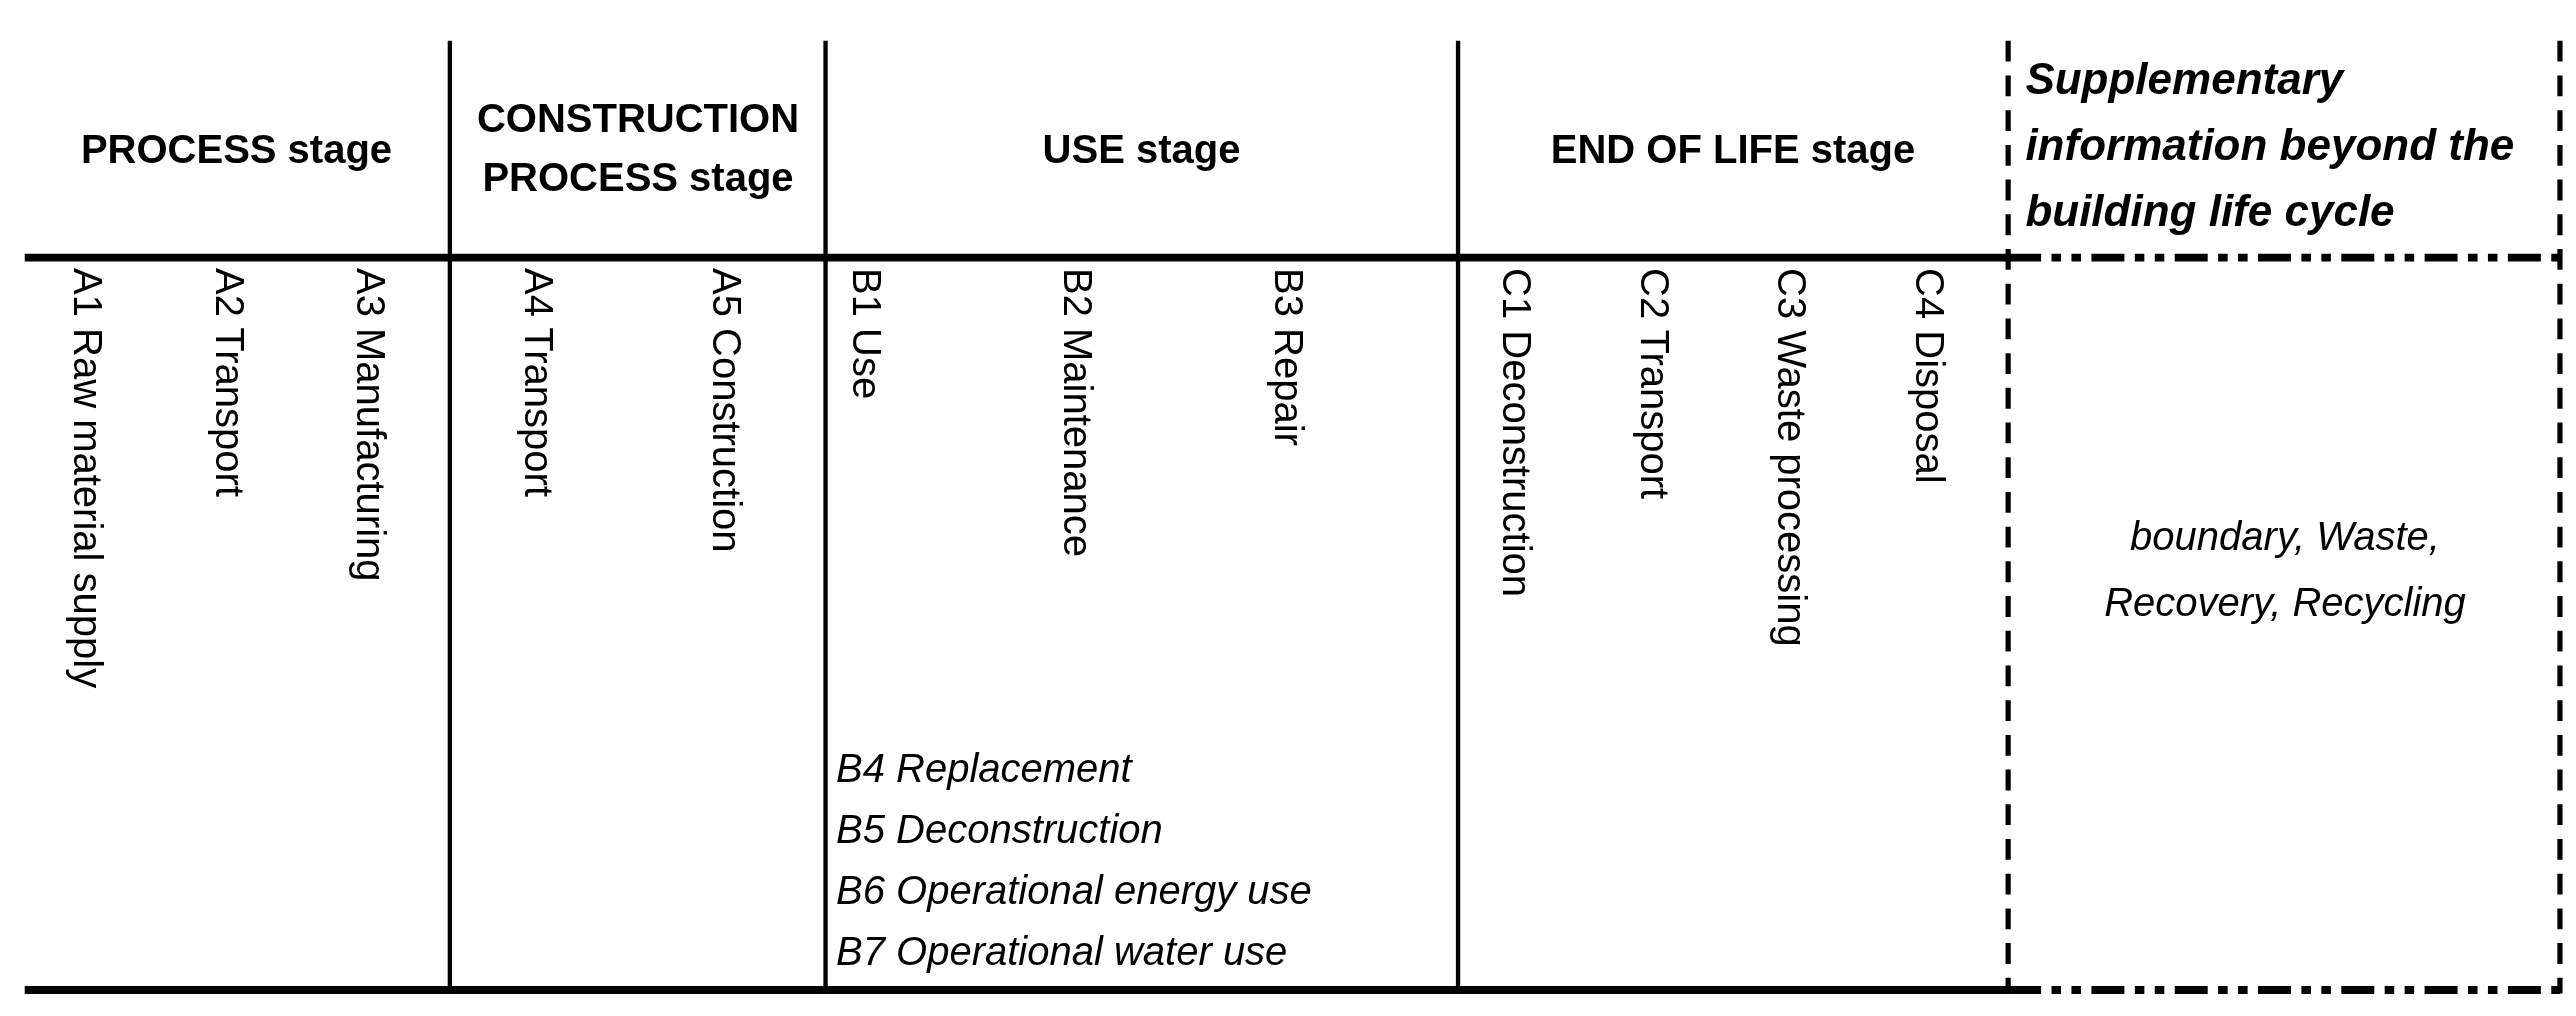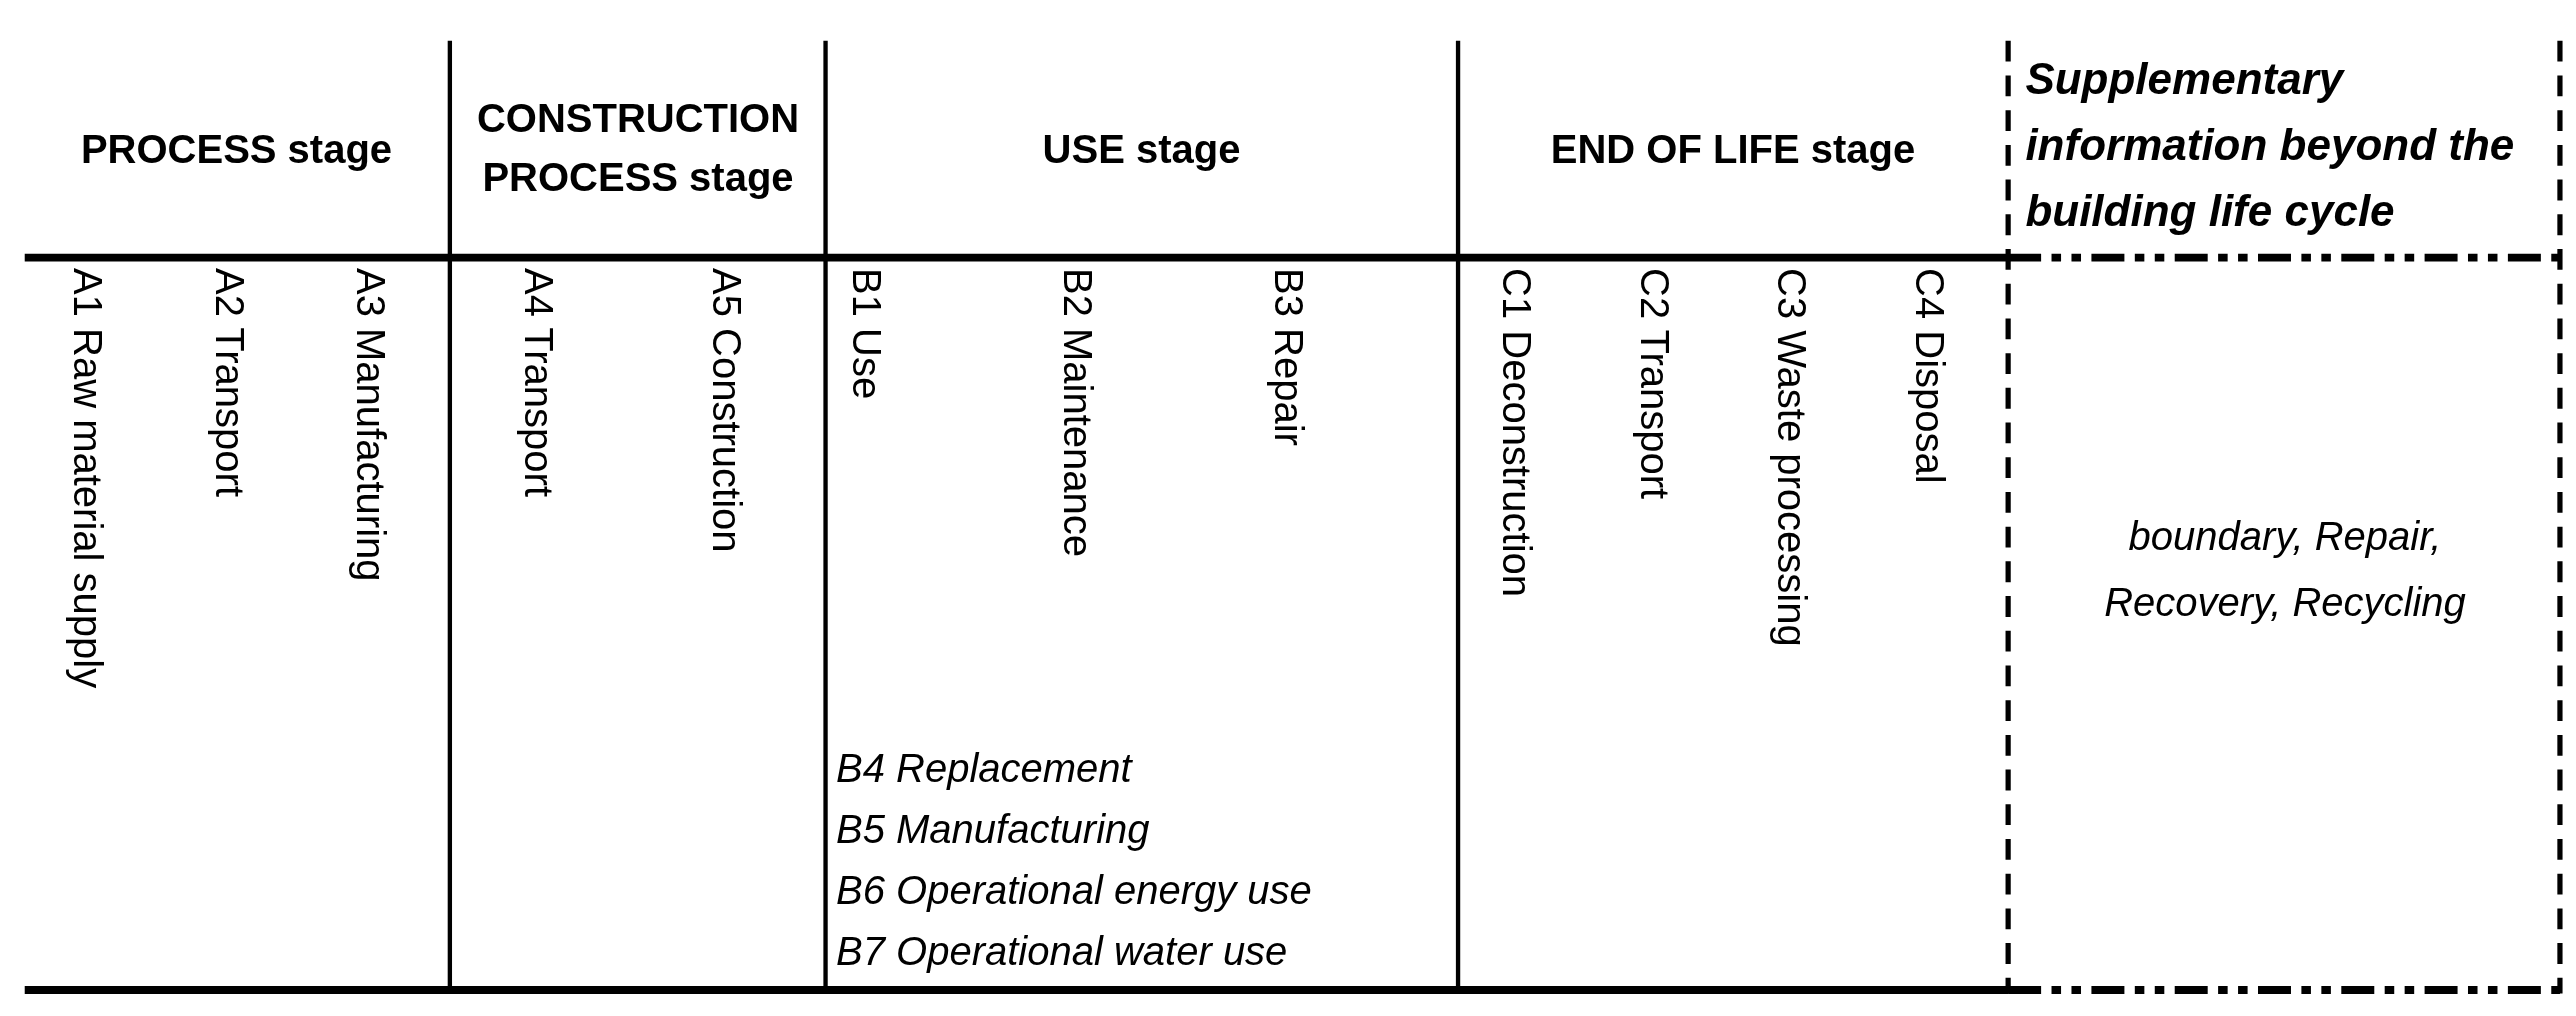--- a/index.html
+++ b/index.html
@@ -135,39 +135,39 @@
     <div class="sub">
         <div class="vtext">B2 Maintenance</div>
       </div>
     <div class="sub">
         <div class="vtext">B3 Repair</div>
       </div>
   </div>
 
   <div class="b-extra">
     <span class="ln">B4 Replacement</span>
-    <span class="ln">B5 Manufacturing</span>
+    <span class="ln">B5 Deconstruction</span>
     <span class="ln">B6 Operational energy use</span>
     <span class="ln">B7 Operational water use</span>
   </div>
 
   <div class="vcell cellC" style="left:1458px; width:550px;">
     <div class="sub">
         <div class="vtext">C1 Deconstruction</div>
       </div>
     <div class="sub">
         <div class="vtext">C2 Transport</div>
       </div>
     <div class="sub">
         <div class="vtext">C3 Waste processing</div>
       </div>
     <div class="sub">
         <div class="vtext">C4 Disposal</div>
       </div>
   </div>
 
   <div class="d-block">
-    <span class="ln">boundary, Repair,</span>
+    <span class="ln">boundary, Waste,</span>
     <span class="ln">Recovery, Recycling</span>
   </div>
 
 </div>
 
 
 </body></html>

